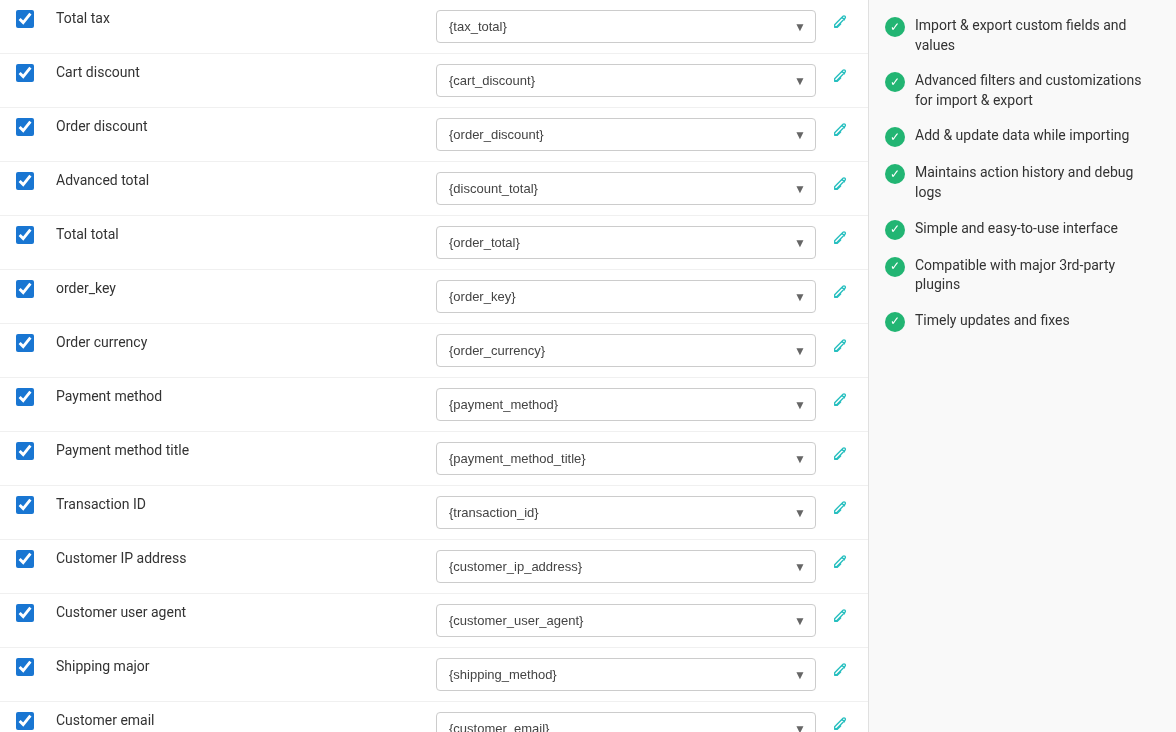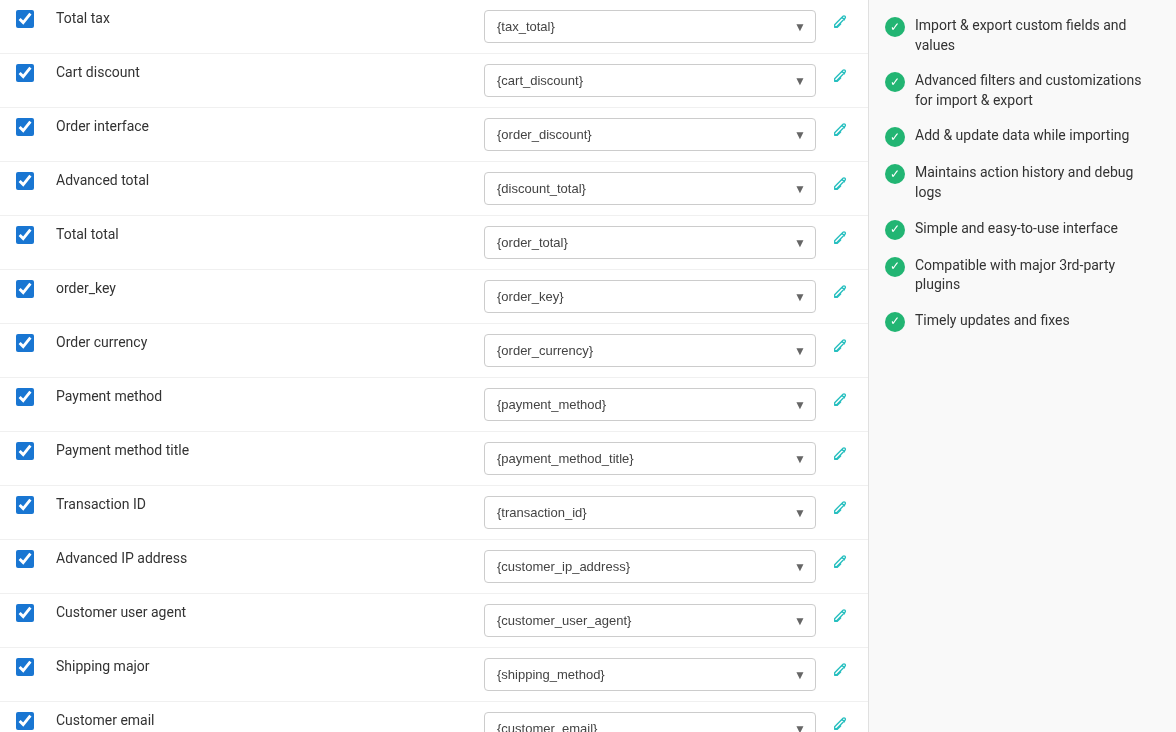--- a/index.html
+++ b/index.html
@@ -47,21 +47,21 @@
     }
 
     .field-label {
       flex: 1;
       font-size: 14px;
       color: #333;
       padding-left: 8px;
     }
 
     .field-select-wrapper {
-      width: 332px;
+      width: 380px;
       flex-shrink: 0;
       position: relative;
     }
 
     .field-select {
       width: 100%;
       padding: 8px 32px 8px 12px;
       border: 1px solid #ccc;
       border-radius: 4px;
       background: #fff;
@@ -159,21 +159,21 @@
       <button class="edit-btn">
         <svg class="pencil-svg" viewBox="0 0 24 24">
       <path d="M15.232 5.232l3.536 3.536M9 11l-5 5v4h4l5-5M16.5 3.5a2.121 2.121 0 013 3L7 19H4v-3L16.5 3.5z" stroke="#26bfbf" stroke-width="2" stroke-linecap="round" stroke-linejoin="round" fill="none"></path>
     </svg>
       </button>
     </div>
     <div class="field-row">
       <div class="checkbox-wrapper">
         <input type="checkbox" class="checkbox" checked="" style="">
       </div>
-      <div class="field-label">Order interface</div>
+      <div class="field-label">Order discount</div>
       <div class="field-select-wrapper"><select class="field-select"><option value="{order_discount}">{order_discount}</option></select><span class="select-chevron">▼</span></div>
       <button class="edit-btn">
         <svg class="pencil-svg" viewBox="0 0 24 24">
       <path d="M15.232 5.232l3.536 3.536M9 11l-5 5v4h4l5-5M16.5 3.5a2.121 2.121 0 013 3L7 19H4v-3L16.5 3.5z" stroke="#26bfbf" stroke-width="2" stroke-linecap="round" stroke-linejoin="round" fill="none"></path>
     </svg>
       </button>
     </div>
     <div class="field-row">
       <div class="checkbox-wrapper">
         <input type="checkbox" class="checkbox" checked="" style="">
@@ -255,21 +255,21 @@
       <button class="edit-btn">
         <svg class="pencil-svg" viewBox="0 0 24 24">
       <path d="M15.232 5.232l3.536 3.536M9 11l-5 5v4h4l5-5M16.5 3.5a2.121 2.121 0 013 3L7 19H4v-3L16.5 3.5z" stroke="#26bfbf" stroke-width="2" stroke-linecap="round" stroke-linejoin="round" fill="none"></path>
     </svg>
       </button>
     </div>
     <div class="field-row">
       <div class="checkbox-wrapper">
         <input type="checkbox" class="checkbox" checked="" style="">
       </div>
-      <div class="field-label">Advanced IP address</div>
+      <div class="field-label">Customer IP address</div>
       <div class="field-select-wrapper"><select class="field-select"><option value="{customer_ip_address}">{customer_ip_address}</option></select><span class="select-chevron">▼</span></div>
       <button class="edit-btn">
         <svg class="pencil-svg" viewBox="0 0 24 24">
       <path d="M15.232 5.232l3.536 3.536M9 11l-5 5v4h4l5-5M16.5 3.5a2.121 2.121 0 013 3L7 19H4v-3L16.5 3.5z" stroke="#26bfbf" stroke-width="2" stroke-linecap="round" stroke-linejoin="round" fill="none"></path>
     </svg>
       </button>
     </div>
     <div class="field-row">
       <div class="checkbox-wrapper">
         <input type="checkbox" class="checkbox" checked="" style="">

